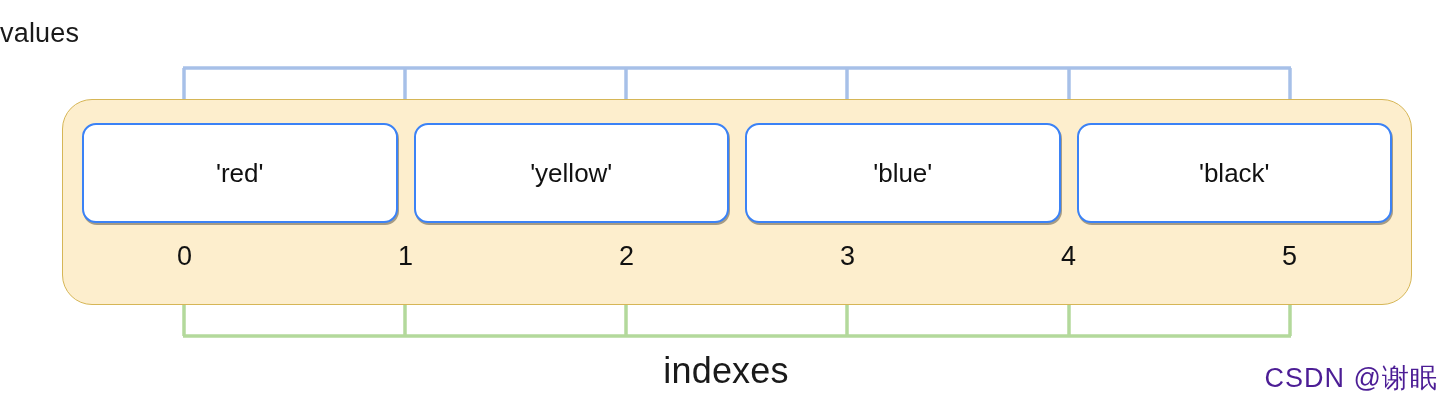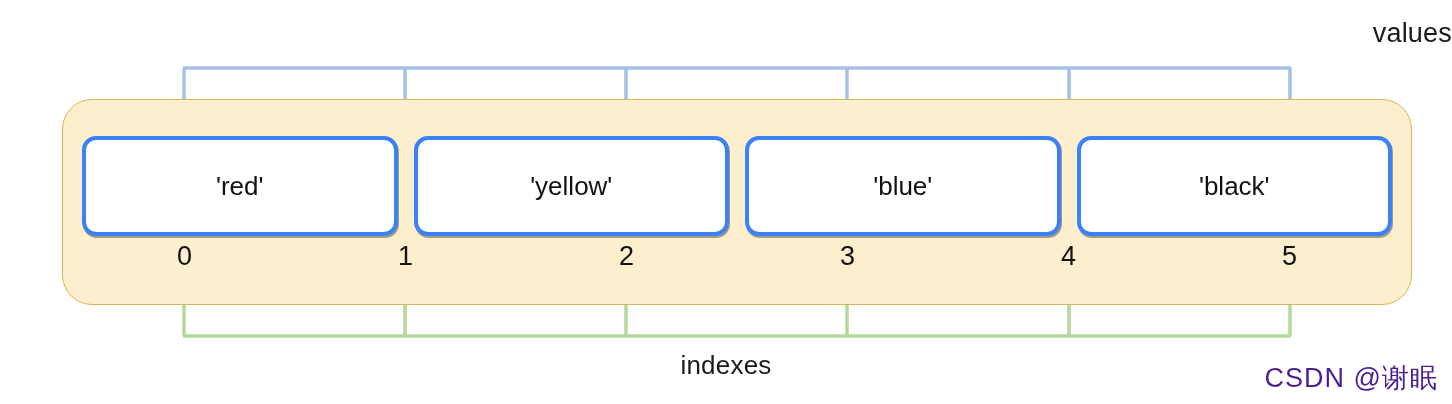--- a/index.html
+++ b/index.html
@@ -23,32 +23,32 @@
     top: 0;
     width: 1452px;
     height: 404px;
     pointer-events: none;
   }
   .label-values {
     position: absolute;
     left: 0;
     top: 18px;
     width: 1452px;
-    text-align: right;
+    text-align: left;
     font-size: 27px;
     color: #1a1a1a;
     letter-spacing: 0.2px;
   }
   .label-indexes {
     position: absolute;
     left: 0;
     top: 350px;
     width: 1452px;
     text-align: center;
-    font-size: 26px;
+    font-size: 36px;
     color: #1a1a1a;
     letter-spacing: 0.2px;
   }
   #array-container {
     position: absolute;
     left: 62px;
     top: 99px;
     width: 1350px;
     height: 206px;
     background: #fdeecd;
@@ -62,30 +62,29 @@
     top: 123px;
     width: 1310px;
     height: 100px;
     display: flex;
     gap: 16px;
   }
   .cell {
     flex: 1 1 0;
     height: 100px;
     background: #ffffff;
-    border: 4px solid #3b82f6;
+    border: 2px solid #3b82f6;
     border-radius: 14px;
     box-sizing: border-box;
     display: flex;
     align-items: center;
     justify-content: center;
     font-size: 26px;
     color: #111111;
     box-shadow: 1px 2px 0 rgba(0,0,0,0.35);
-    margin-top: 13px;
   }
   .indexes {
     position: absolute;
     left: 82px;
     top: 236px;
     width: 1310px;
     height: 40px;
     display: flex;
     gap: 16px;
   }

